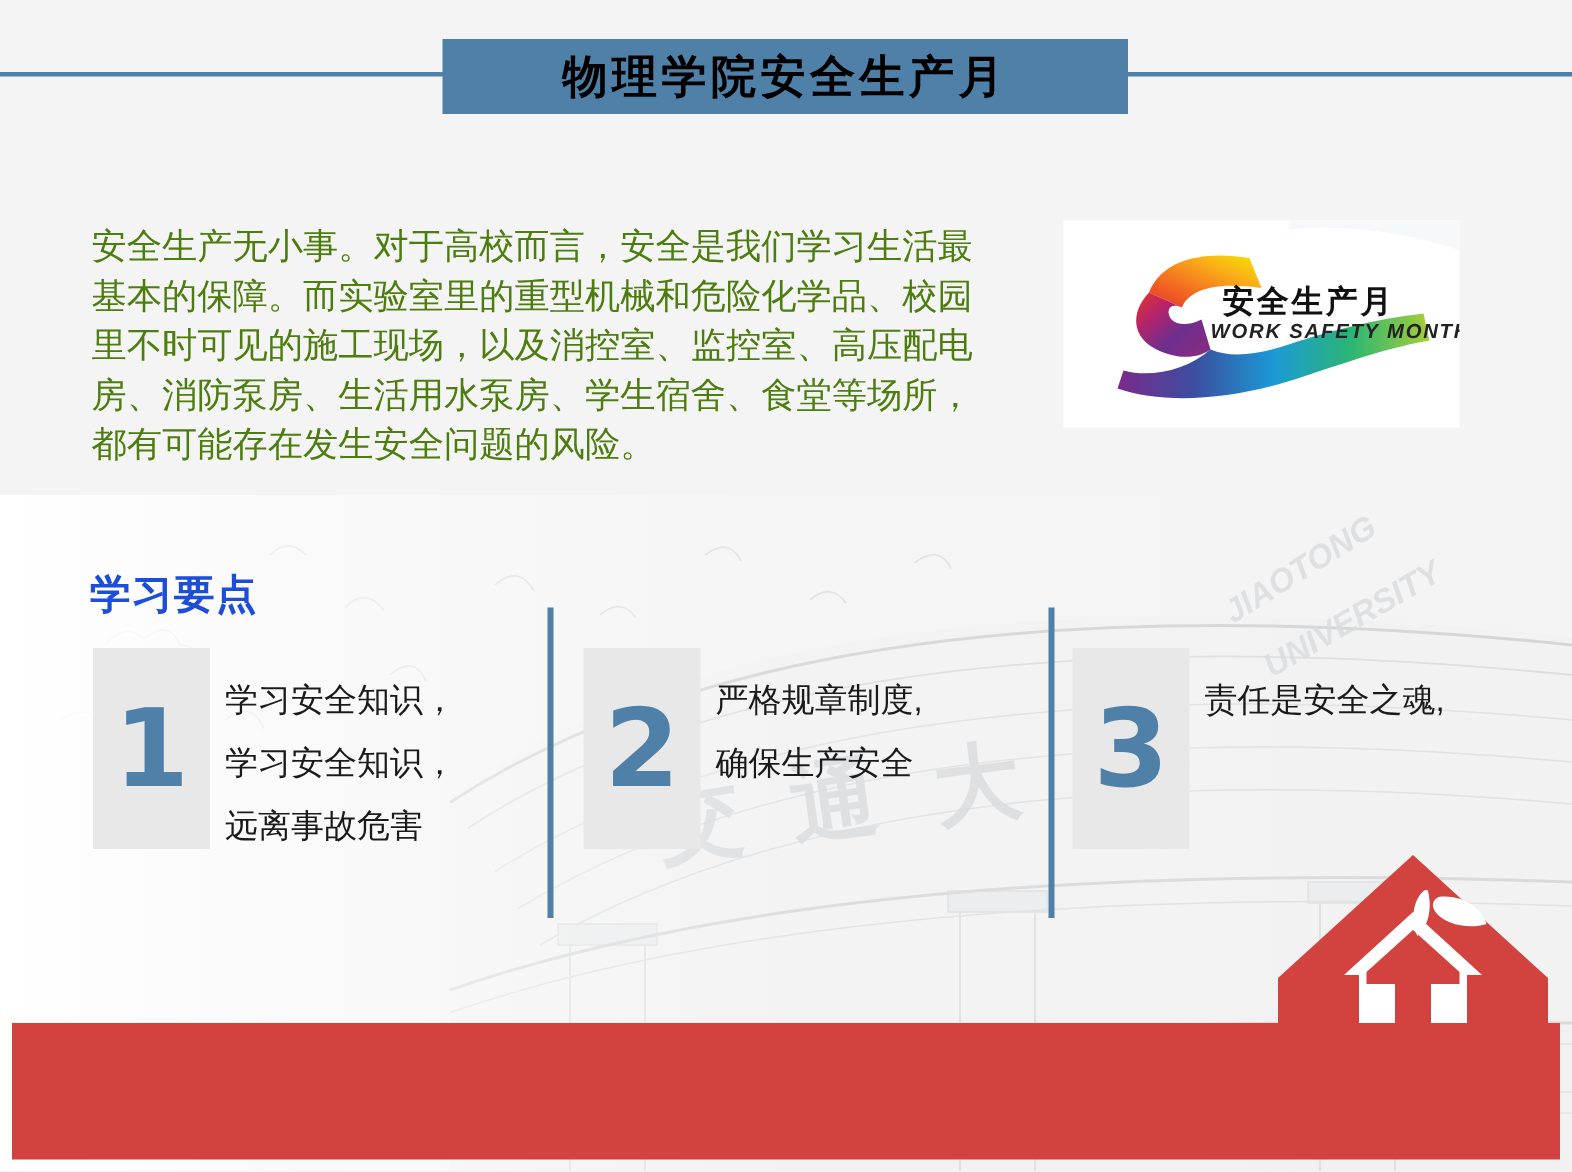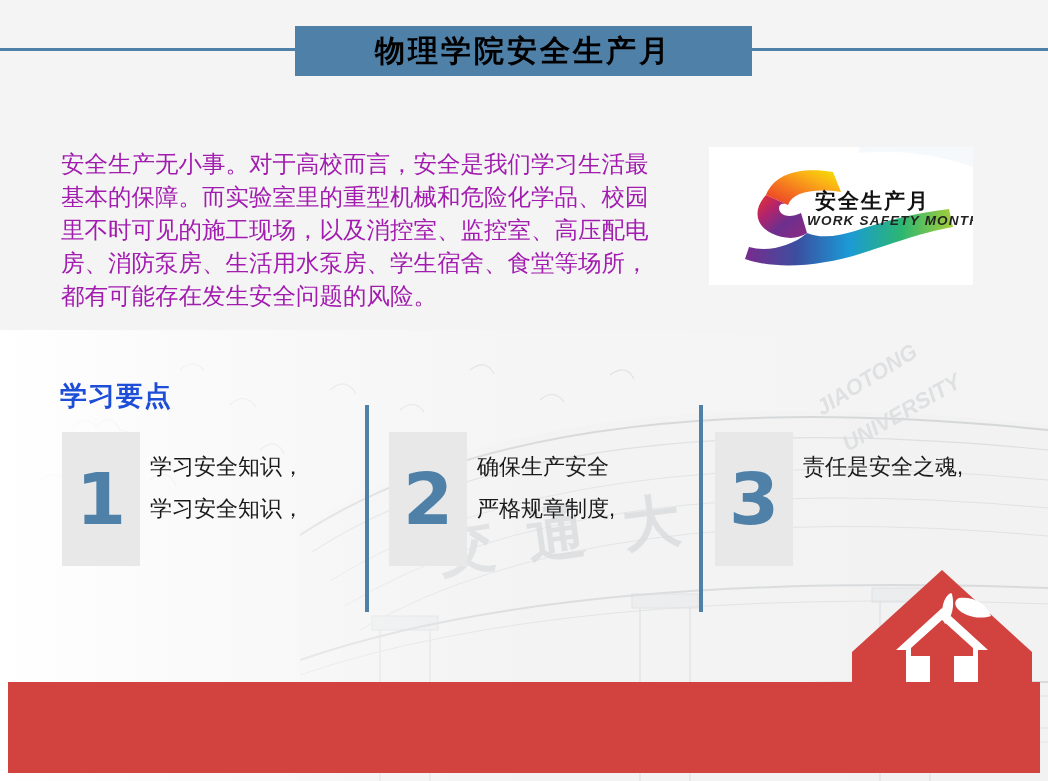--- a/index.html
+++ b/index.html
@@ -64,21 +64,21 @@
   }
 
   
   .intro {
     position: absolute;
     left: 61px;
     top: 148px;
     width: 600px;
     font-size: 23.5px;
     line-height: 33px;
-    color: #a21caf;
+    color: #4d7c0f;
     letter-spacing: 0px;
   }
 
   
   .logo-box {
     position: absolute;
     left: 709px;
     top: 147px;
     width: 264px;
     height: 138px;
@@ -326,30 +326,31 @@
   <div class="divider divider-1"></div>
   <div class="divider divider-2"></div>
 
   <div class="point point-1">
     <div class="point-num-box">
       <span class="point-num">1</span>
     </div>
     <div class="point-lines">
       <div class="point-line">学习安全知识，</div>
       <div class="point-line">学习安全知识，</div>
+      <div class="point-line">远离事故危害</div>
     </div>
   </div>
 
   <div class="point point-2">
     <div class="point-num-box">
       <span class="point-num">2</span>
     </div>
     <div class="point-lines">
+      <div class="point-line">严格规章制度,</div>
       <div class="point-line">确保生产安全</div>
-      <div class="point-line">严格规章制度,</div>
     </div>
   </div>
 
   <div class="point point-3">
     <div class="point-num-box">
       <span class="point-num">3</span>
     </div>
     <div class="point-lines">
       <div class="point-line">责任是安全之魂,</div>
     </div>

